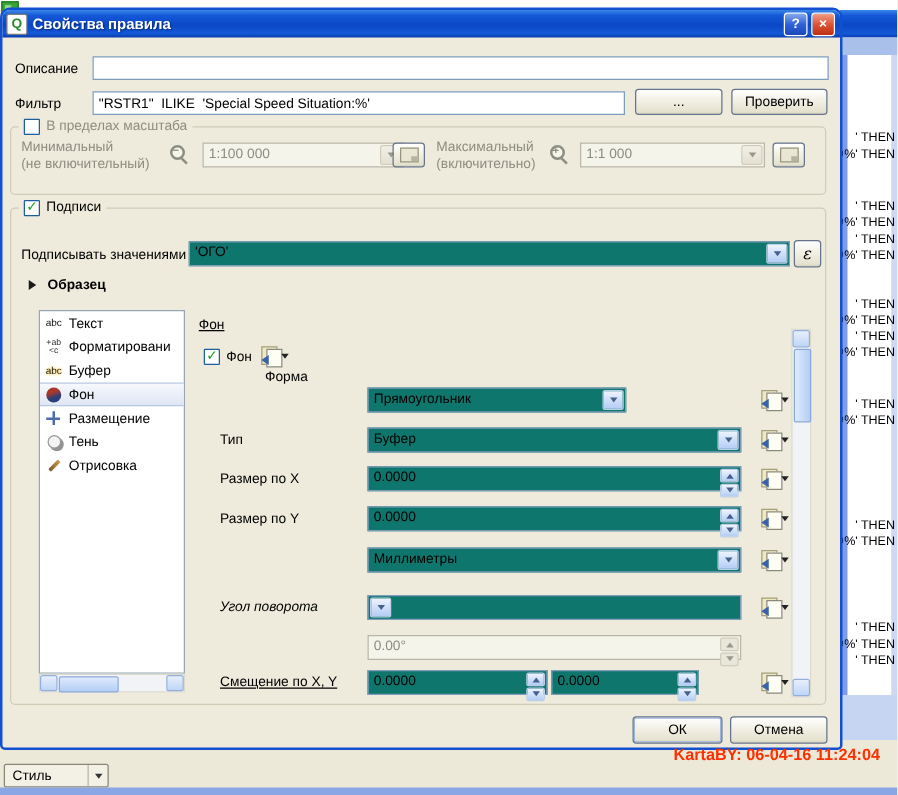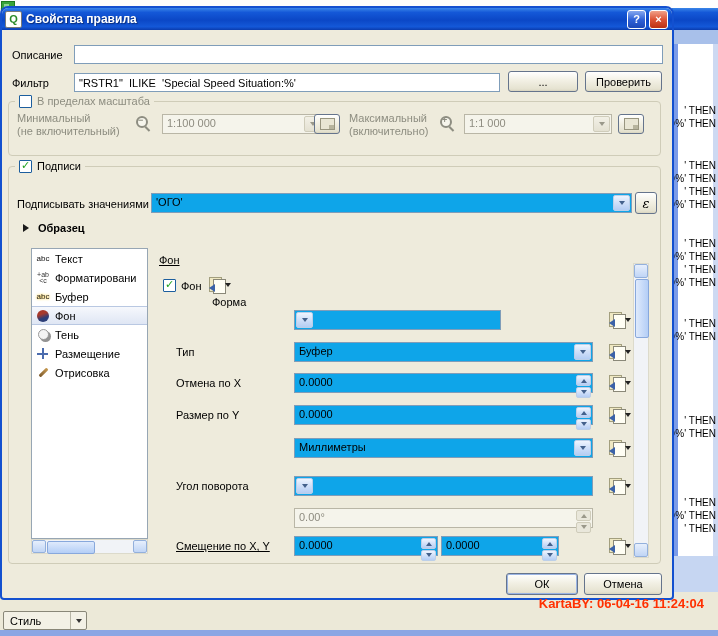--- a/index.html
+++ b/index.html
@@ -46,21 +46,21 @@
   .epsbtn{font-family:"DejaVu Serif",serif;font-style:italic;font-size:13px;padding:0;}
   .groupbox{position:absolute;border:1px solid #cfccb8;border-radius:4px;box-sizing:border-box;}
   .legend{position:absolute;top:-9px;left:6px;background:#eeebdc;padding:0 4px;display:flex;
     align-items:center;gap:5px;height:16px;font-size:11px;white-space:nowrap;}
   .legend-lb{font-size:11px;}
   .gray{color:#8d8d80;}
   .two-line{position:absolute;display:flex;flex-direction:column;font-size:11px;line-height:13px;white-space:nowrap;}
   .cb{width:13px;height:13px;background:#fff;border:1px solid #1c5e9e;display:inline-block;
     position:relative;border-radius:1px;box-sizing:border-box;flex:none;}
   .cb.checked::after{content:"✓";position:absolute;left:1px;top:-2px;font-size:11px;font-weight:bold;color:#1fa11f;}
-  .combo,.spin{position:absolute;height:20px;background:#0ea5e9;border:1px solid #7f9db9;display:flex;
+  .combo,.spin{position:absolute;height:20px;background:#0f766e;border:1px solid #7f9db9;display:flex;
     box-sizing:border-box;font-size:11px;}
   .combo .val,.spin .val{flex:1;padding:2px 4px;white-space:nowrap;overflow:hidden;}
   .drop{width:17px;align-self:stretch;margin:1px;background:linear-gradient(#eef4fe,#d2e1f9 45%,#b4cdf4);
     border:1px solid #bccfe8;border-radius:2px;display:flex;align-items:center;justify-content:center;flex:none;box-sizing:border-box;}
   .drop::after{content:"";width:0;height:0;border:3px solid transparent;border-top:4px solid #44618c;margin-top:3px;}
   .combo.disabled{background:#f5f4eb;border-color:#b9b6a6;color:#8e8c80;}
   .combo.disabled .drop{background:linear-gradient(#f2f0e6,#e4e1d2);border-color:#cfccba;}
   .combo.disabled .drop::after{border-top-color:#9a988a;}
   .spin .btns{width:15px;align-self:stretch;display:flex;flex-direction:column;margin:1px;gap:1px;flex:none;}
   .sb{flex:1;background:linear-gradient(#eef4fe,#b4cdf4);border:1px solid #bccfe8;border-radius:2px;
@@ -259,26 +259,26 @@
           </div>
           <div class="list-item">
             <i class="li-ic buffer-icon">abc</i>
             <span class="li-lb">Буфер</span>
           </div>
           <div class="list-item selected">
             <i class="li-ic background-icon"></i>
             <span class="li-lb">Фон</span>
           </div>
           <div class="list-item">
+            <i class="li-ic placement-icon"></i>
+            <span class="li-lb">Размещение</span>
+          </div>
+          <div class="list-item">
             <i class="li-ic shadow-icon"></i>
             <span class="li-lb">Тень</span>
-          </div>
-          <div class="list-item">
-            <i class="li-ic placement-icon"></i>
-            <span class="li-lb">Размещение</span>
           </div>
           <div class="list-item">
             <i class="li-ic rendering-icon"></i>
             <span class="li-lb">Отрисовка</span>
           </div>
         </div>
       <div class="hscroll" style="left:22px;top:372px;width:117px;height:15px">
         <span class="sbtn hleft">
             <i class="tri-left"></i>
           </span>
@@ -294,40 +294,41 @@
       <span class="ddbtn" style="left:196px;top:109px">
         <span class="dd-sheet2"></span>
         <span class="dd-sheet"></span>
         <span class="dd-arr"></span>
         <span class="dd-caret"></span>
       </span>
 
       <div id="panel-rows">
           <div class="row-label" style="top: 129px; margin-left: 36px;">Форма</div>
           <div class="combo" style="left: 285px; top: 143px; width: 207px;">
+            <span class="val">Прямоугольник</span>
             <span class="drop"></span>
           </div>
           <span class="ddbtn" style="left: 596px; top: 144px;">
             <span class="dd-sheet2"></span>
             <span class="dd-sheet"></span>
             <span class="dd-arr"></span>
             <span class="dd-caret"></span>
           </span>
           <div class="row-label" style="top: 179px;">Тип</div>
           <div class="combo" style="left: 285px; top: 175px; width: 299px;">
             <span class="val">Буфер</span>
             <span class="drop"></span>
           </div>
           <span class="ddbtn" style="left: 596px; top: 176px;">
             <span class="dd-sheet2"></span>
             <span class="dd-sheet"></span>
             <span class="dd-arr"></span>
             <span class="dd-caret"></span>
           </span>
-          <div class="row-label" style="top: 210px;">Отмена по X</div>
+          <div class="row-label" style="top: 210px;">Размер по X</div>
           <div class="spin" style="left: 285px; top: 206px; width: 299px;">
             <span class="val">0.0000</span>
             <span class="btns">
               <span class="sb up">
                 <i></i>
               </span>
               <span class="sb dn">
                 <i></i>
               </span>
             </span>
@@ -359,21 +360,21 @@
           <div class="combo" style="left: 285px; top: 271px; width: 299px;">
             <span class="val">Миллиметры</span>
             <span class="drop"></span>
           </div>
           <span class="ddbtn" style="left: 596px; top: 272px;">
             <span class="dd-sheet2"></span>
             <span class="dd-sheet"></span>
             <span class="dd-arr"></span>
             <span class="dd-caret"></span>
           </span>
-          <div class="row-label" style="top: 313px;">Угол поворота</div>
+          <div class="row-label" style="top: 313px; font-style: italic;">Угол поворота</div>
           <div class="combo" style="left: 285px; top: 309px; width: 299px;">
             <span class="drop"></span>
           </div>
           <span class="ddbtn" style="left: 596px; top: 310px;">
             <span class="dd-sheet2"></span>
             <span class="dd-sheet"></span>
             <span class="dd-arr"></span>
             <span class="dd-caret"></span>
           </span>
           <div class="spin disabled" style="left: 285px; top: 341px; width: 299px;">

